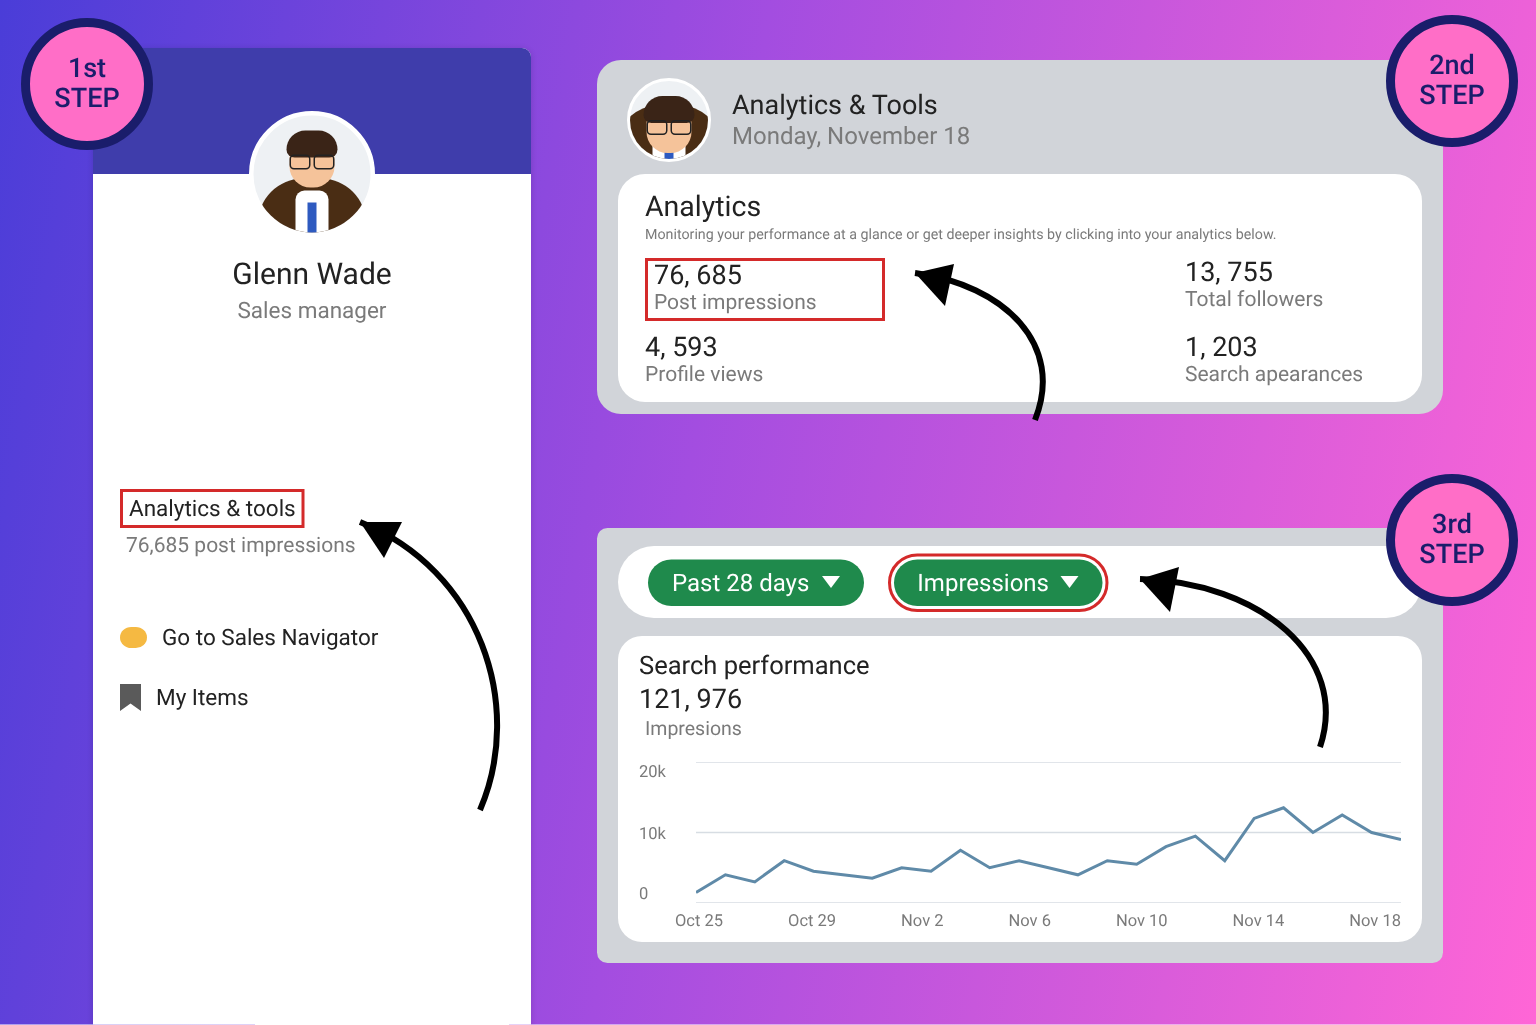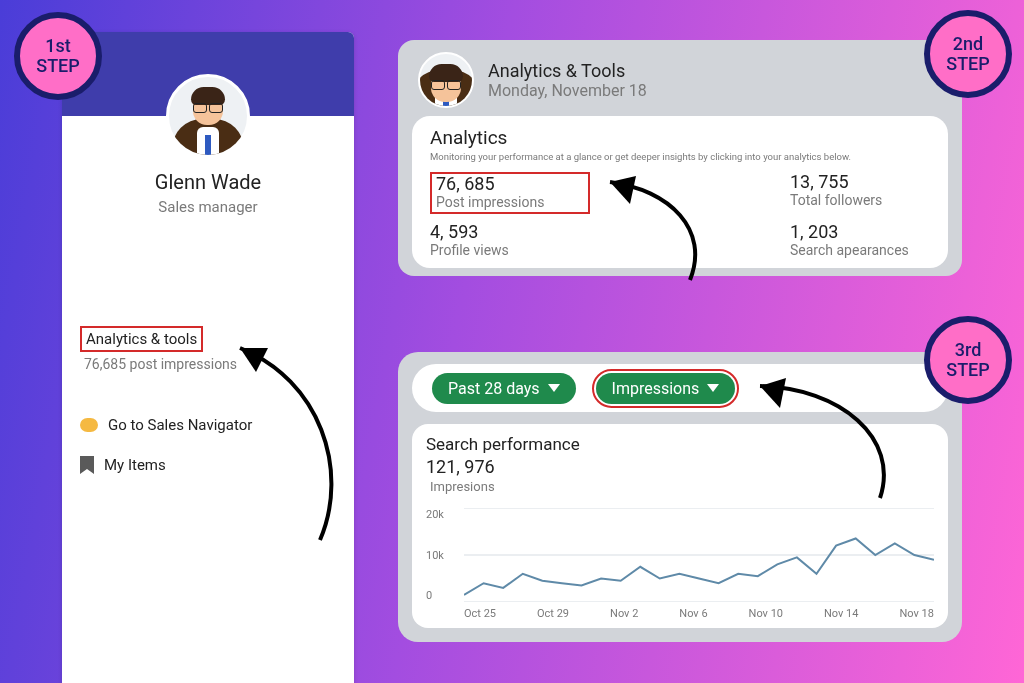--- a/index.html
+++ b/index.html
@@ -168,21 +168,21 @@
     padding: 0 22px 2px 4px;
   }
   .metrics .col2 { padding-left: 110px; }
 
   
   .chart-card {
     position:absolute;
     top: 352px; left: 398px;
     width: 564px; height: 290px;
     background:#d1d4d9;
-    border-radius: 20px;
+    border-radius: 7px;
     padding: 12px 14px 14px 14px;
   }
   .filter-bar {
     background:#fff; border-radius: 28px; height:48px;
     display:flex; align-items:center; gap:20px;
     padding: 0 20px;
   }
   .pill {
     background:#1f8a4c; color:#fff;
     border-radius: 20px;
@@ -219,21 +219,21 @@
     position:absolute; left:0; top:0; bottom:18px; width:34px;
     display:flex; flex-direction:column; justify-content:space-between;
     font-size:11px; color:#7a7a7a;
   }
   .plot {
     position:absolute; left:38px; right:0; top:0; bottom:18px;
   }
   .plot .grid line { stroke:#d7dde3; stroke-width:1; }
   .plot .series { fill:none; stroke:#5f8aa8; stroke-width:2; }
   .x-ticks {
-    position:absolute; left:38px; right:0; bottom:0;
+    position:absolute; left:24px; right:0; bottom:0;
     display:flex; justify-content:space-between;
     font-size:11px; color:#7a7a7a;
   }
 
   
   .arrow { position:absolute; z-index:40; pointer-events:none; }
   .arrow path { fill:none; stroke:#000; stroke-width:4; }
   .arrow .head { fill:#000; }
 
 </style>

